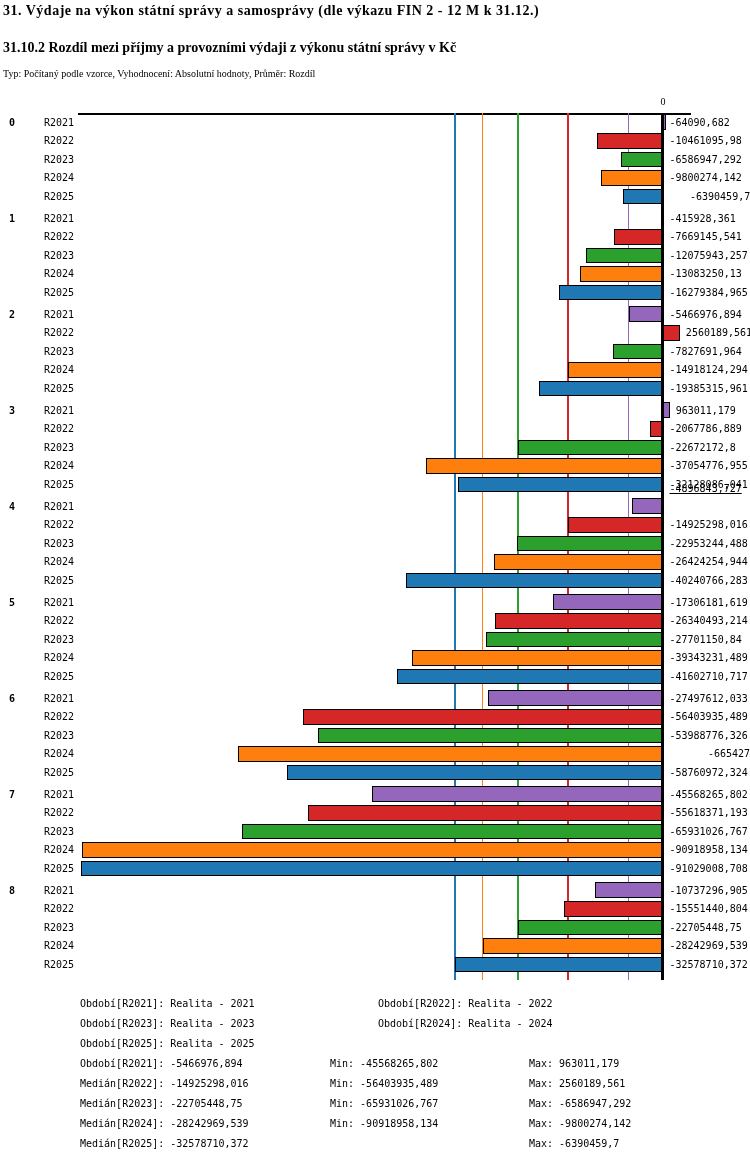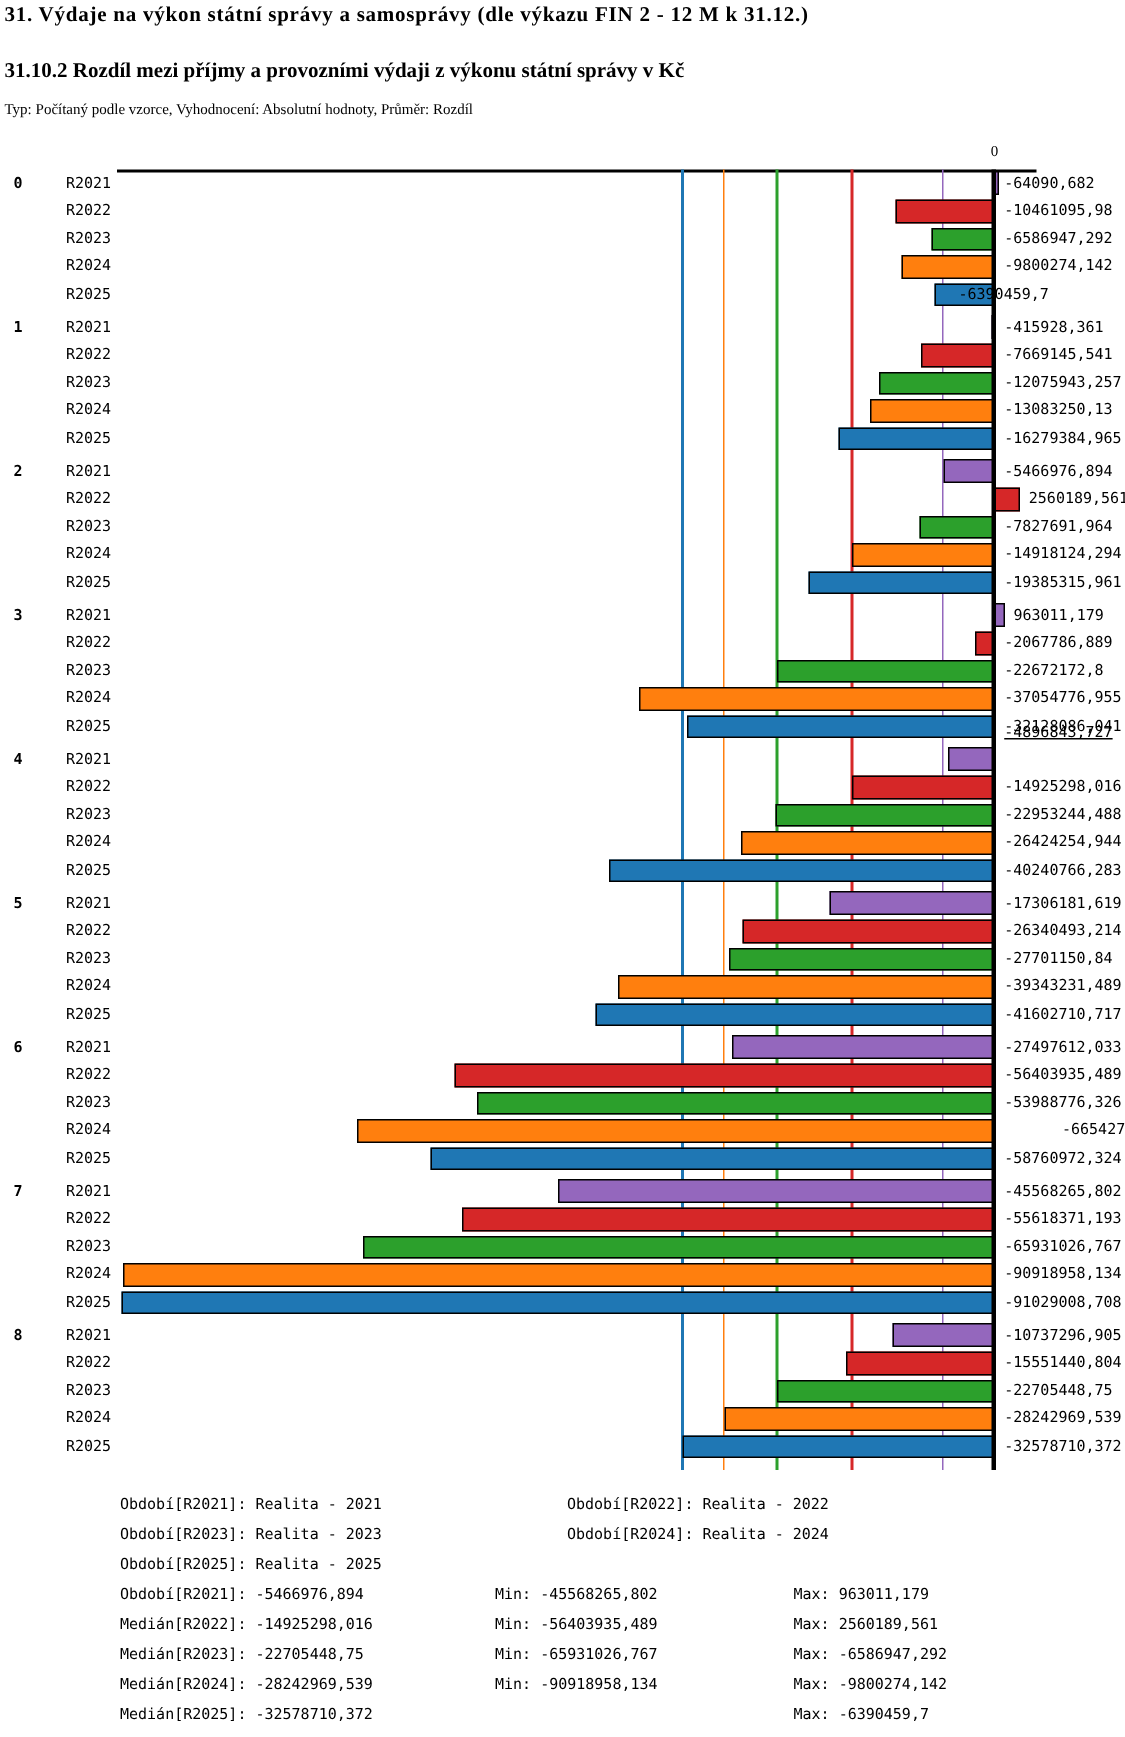--- a/index.html
+++ b/index.html
@@ -136,21 +136,21 @@
     <div class="bar" style="left: 518.199px; width: 145.286px; top: 806.6px; background: rgb(44, 160, 44);"></div>
     <div class="ser-label" style="top: 827.3px;">R2024</div>
     <div class="bar" style="left: 482.766px; width: 180.72px; top: 825.2px; background: rgb(255, 127, 14);"></div>
     <div class="ser-label" style="top: 845.9px;">R2025</div>
     <div class="bar" style="left: 455.022px; width: 208.463px; top: 843.8px; background: rgb(31, 119, 180);"></div>
     <div class="zero-line"></div>
 <div class="val-label" style="left: 669.485px; top: 3.5px;">-64090,682</div>
     <div class="val-label" style="left: 669.485px; top: 22.1px;">-10461095,98</div>
     <div class="val-label" style="left: 669.485px; top: 40.7px;">-6586947,292</div>
     <div class="val-label" style="left: 669.485px; top: 59.3px;">-9800274,142</div>
-    <div class="val-label" style="left: 639px; top: 77.9px; text-align: right;">-6390459,7</div>
+    <div class="val-label" style="left: 690px; top: 77.9px; text-align: right;">-6390459,7</div>
     <div class="val-label" style="left: 669.485px; top: 99.5px;">-415928,361</div>
     <div class="val-label" style="left: 669.485px; top: 118.1px;">-7669145,541</div>
     <div class="val-label" style="left: 669.485px; top: 136.7px;">-12075943,257</div>
     <div class="val-label" style="left: 669.485px; top: 155.3px;">-13083250,13</div>
     <div class="val-label" style="left: 669.485px; top: 173.9px;">-16279384,965</div>
     <div class="val-label" style="left: 669.485px; top: 195.5px;">-5466976,894</div>
     <div class="val-label" style="left: 685.867px; top: 214.1px;">2560189,561</div>
     <div class="val-label" style="left: 669.485px; top: 232.7px;">-7827691,964</div>
     <div class="val-label" style="left: 669.485px; top: 251.3px;">-14918124,294</div>
     <div class="val-label" style="left: 669.485px; top: 269.9px;">-19385315,961</div>

